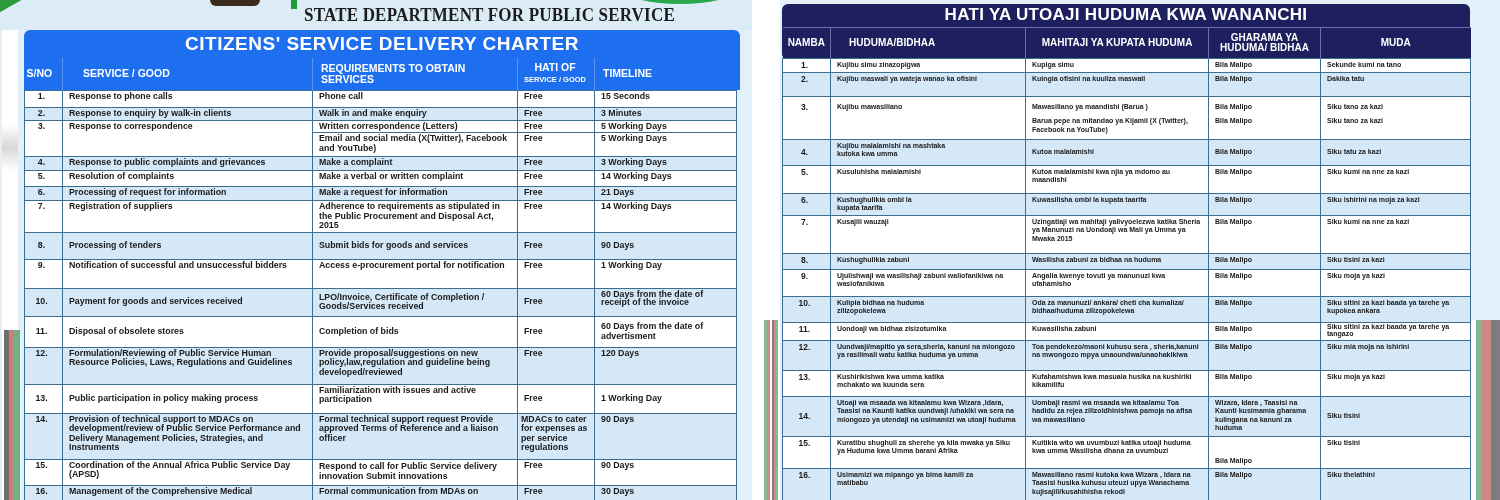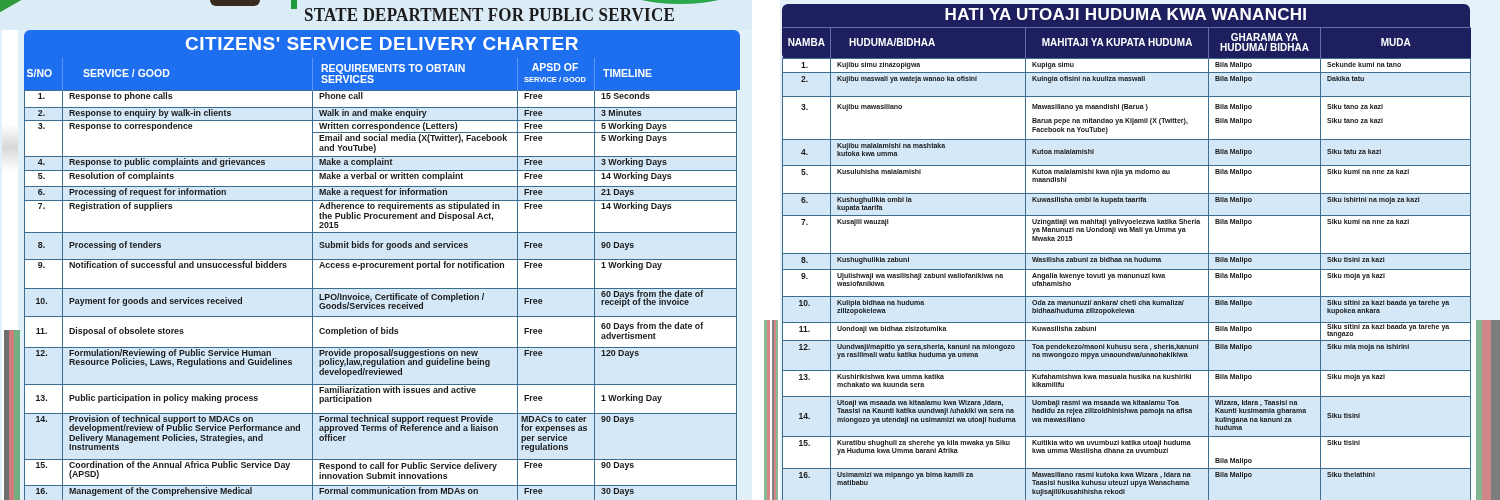--- a/index.html
+++ b/index.html
@@ -74,21 +74,21 @@
         <col style="width:205px">
         <col style="width:77px">
         <col style="width:142px">
       </colgroup>
       <thead>
         <tr>
           <th style="padding-left:2px;">S/NO</th>
           <th style="padding-left:20px;"><span>SERVICE / GOOD</span></th>
           <th>REQUIREMENTS TO OBTAIN SERVICES</th>
           <th style="text-align:center; padding-left:2px;">
-            <span>APSD OF</span><br>
+            <span>HATI OF</span><br>
             <span class="small">SERVICE / GOOD</span>
           </th>
           <th>TIMELINE</th>
         </tr>
       </thead>
       <tbody>
         <tr class="plain" style="height:17px">
           <td class="sn">1.</td>
           <td>Response to phone calls</td>
           <td>Phone call</td>

